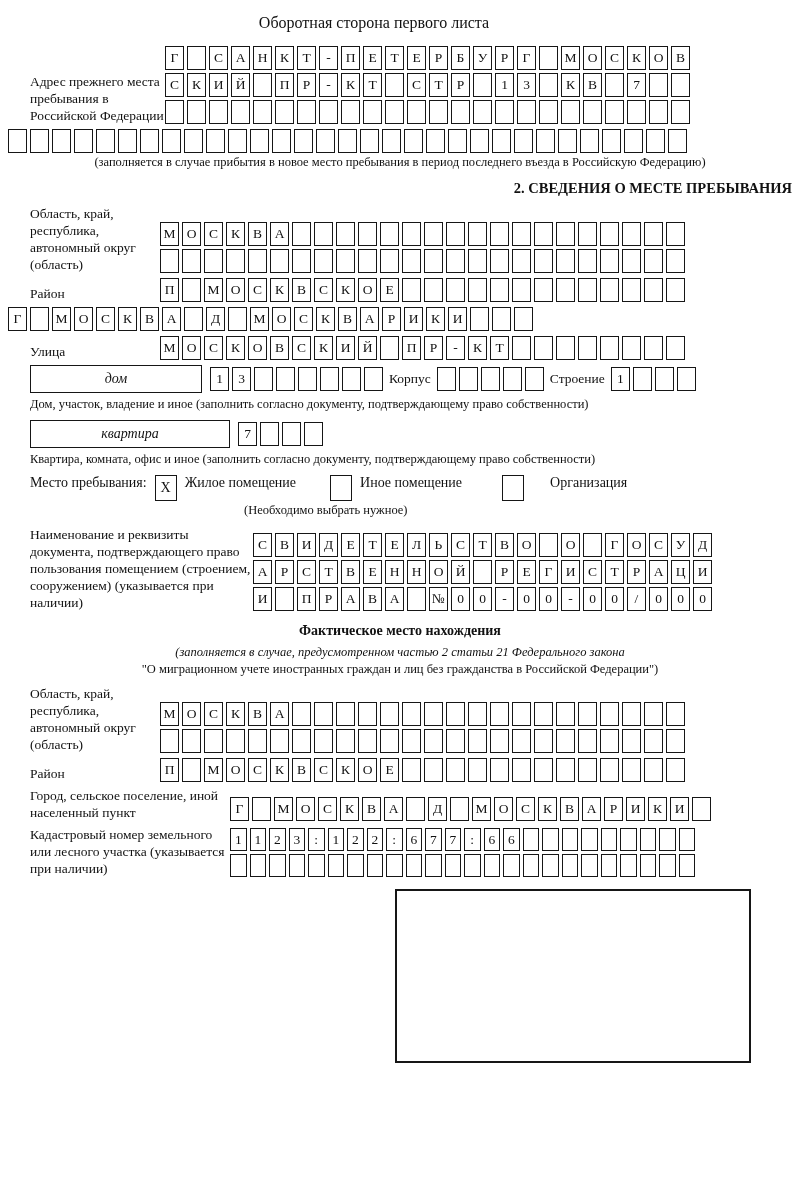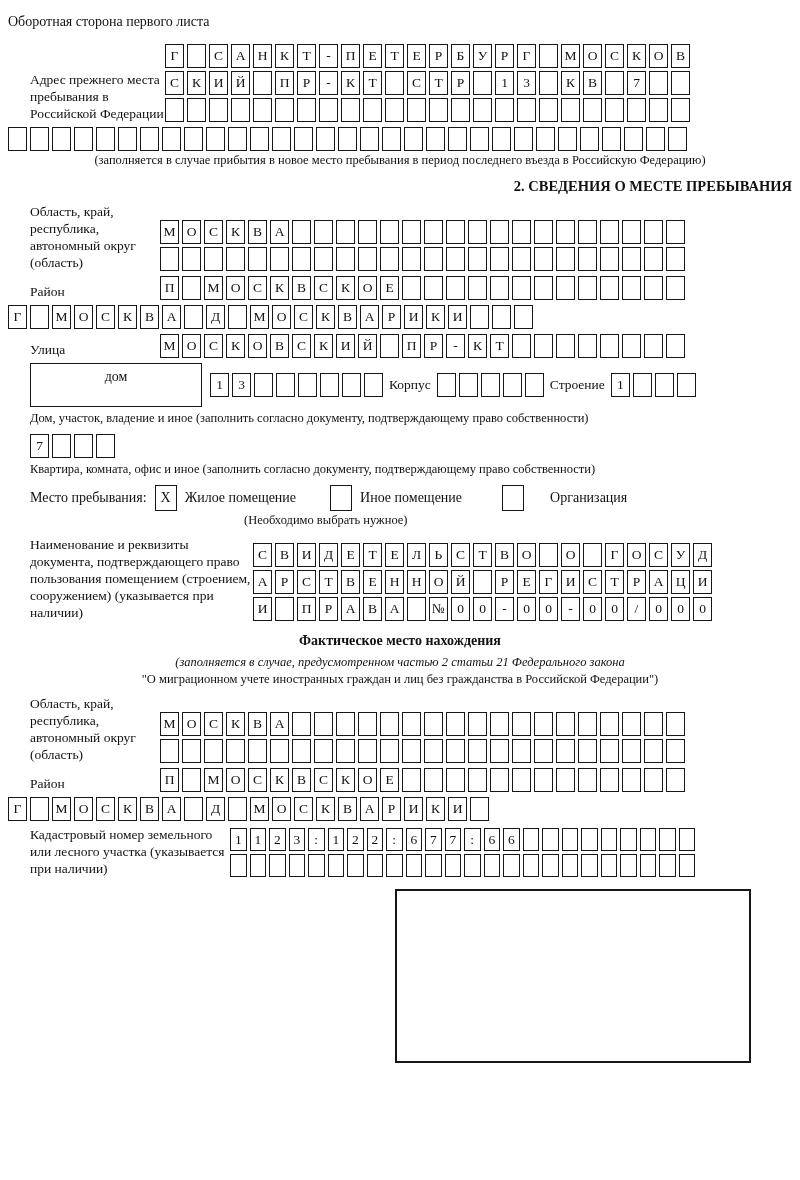--- a/index.html
+++ b/index.html
@@ -4,54 +4,54 @@
 <style>
   html,body{margin:0;padding:0;background:#ffffff;}
   body{
     width:800px;height:1180px;overflow:hidden;
     font-family:"Liberation Serif","DejaVu Serif",serif;
     color:#111;
     box-sizing:border-box;
     padding:14px 8px 0 8px;
   }
   *{box-sizing:border-box;}
-  .hdr-note{text-align:left;font-size:14px;padding-right:52px;margin-bottom:14px;}
+  .hdr-note{text-align:center;font-size:16px;padding-right:52px;margin-bottom:14px;}
   .field{display:flex;align-items:flex-end;margin-bottom:5px;}
   .lbl{font-size:13.5px;line-height:17px;flex:none;padding-left:22px;}
   .lbl.w135{width:157px;}   
   .lbl.w122{width:152px;}
   .lbl.w215{width:245px;}
   .grid{display:flex;flex-direction:column;gap:3px;}
   .char-row{display:flex;gap:3px;}
   .cell{
     flex:none;width:19px;height:24px;border:1.5px solid #161616;
     font-size:13.5px;line-height:21px;text-align:center;display:inline-block;
     font-family:"Liberation Serif","DejaVu Serif",serif;
   }
   .sm .cell{width:16.5px;height:23px;}
   .caption{font-size:12.5px;line-height:15px;margin:2px 0 8px 0;}
   .caption.center{text-align:center;}
   .caption.left{padding-left:22px;}
   .sec-title{text-align:right;font-weight:bold;font-size:14.5px;margin:10px 0 8px 0;}
   .sub-title{text-align:center;font-weight:bold;font-size:14px;margin:12px 0 6px 0;}
   .inline-row{display:flex;align-items:center;margin:2px 0 4px 0;padding-left:22px;}
   .named-box{
-    border:1.5px solid #161616;height:44px;text-align:center;
-    font-size:14px;line-height:25px;flex:none;
+    border:1.5px solid #161616;height:28px;text-align:center;
+    font-size:14px;line-height:25px;flex:none;font-style:italic;
   }
   .house-box{width:172px;margin-right:8px;}
   .apt-box{width:200px;margin-right:8px;}
   .small-gap{width:8px;flex:none;}
   .grp-lbl{font-size:13.5px;flex:none;padding:0 6px;}
   .checkbox{
     flex:none;width:22px;height:26px;border:1.5px solid #161616;
     text-align:center;font-size:14px;line-height:23px;
   }
   .opt-lbl{font-size:14px;flex:none;}
-  .stay-row{display:flex;align-items:center;padding-left:22px;margin:6px 0 2px 0;}
+  .stay-row{display:flex;padding-left:22px;margin:6px 0 2px 0;}
   .stamp-wrap{width:386px;margin-left:387px;margin-top:12px;}
   .stamp-box{width:356px;height:174px;border:2px solid #161616;}
   .stamp-caption{
     width:386px;margin-top:5px;text-align:center;
     font-size:13px;line-height:17px;
   }
   .mb2{margin-bottom:2px;}
 </style>
 </head>
 <body>
@@ -349,20 +349,21 @@
   <div class="char-row">
       <span class="cell">1</span>
       <span class="cell"></span>
       <span class="cell"></span>
       <span class="cell"></span>
     </div>
 </div>
 <div class="caption left">Дом, участок, владение и иное (заполнить согласно документу, подтверждающему право собственности)</div>
 
 <div class="inline-row">
+  <div class="named-box apt-box">квартира</div>
   <div class="char-row">
       <span class="cell">7</span>
       <span class="cell"></span>
       <span class="cell"></span>
       <span class="cell"></span>
     </div>
 </div>
 <div class="caption left">Квартира, комната, офис и иное (заполнить согласно документу, подтверждающему право собственности)</div>
 
 <div class="stay-row">
@@ -543,20 +544,21 @@
       <span class="cell"></span>
       <span class="cell"></span>
       <span class="cell"></span>
       <span class="cell"></span>
       <span class="cell"></span>
       <span class="cell"></span>
     </div>
 </div>
 
 <div class="field">
+  <div class="lbl w215" style="width:222px;">Город, сельское поселение, иной населенный пункт</div>
   <div class="char-row">
       <span class="cell">Г</span>
       <span class="cell"></span>
       <span class="cell">М</span>
       <span class="cell">О</span>
       <span class="cell">С</span>
       <span class="cell">К</span>
       <span class="cell">В</span>
       <span class="cell">А</span>
       <span class="cell"></span>

